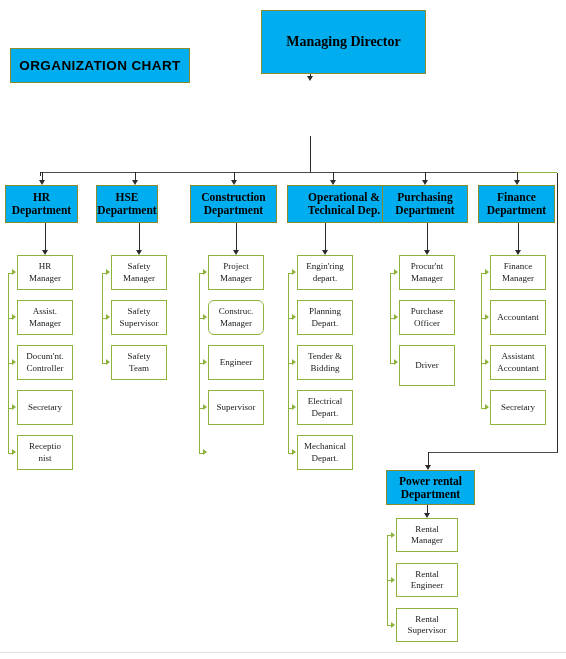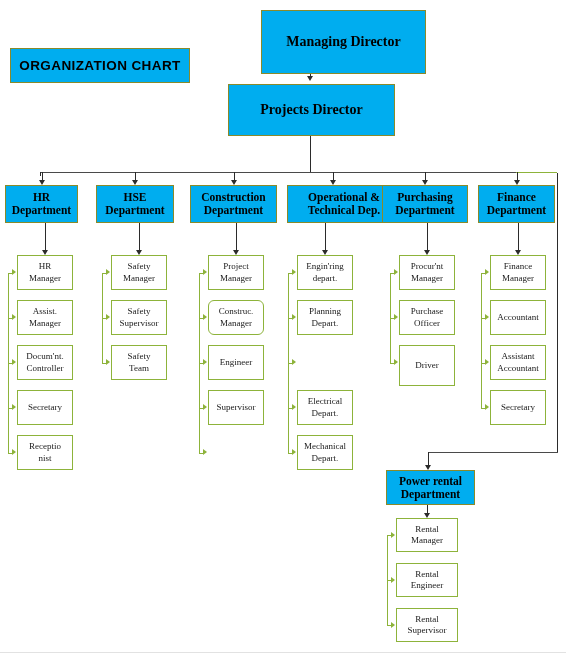--- a/index.html
+++ b/index.html
@@ -66,21 +66,20 @@
 
   .footer-rule{position:absolute;left:0;top:652px;width:566px;height:0;
     border-top:1px solid #e2e2e2;}
 </style>
 </head>
 <body>
 
 <div id="chart">
     <div class="bluebox title" style="left: 10px; top: 48px; width: 180px; height: 35px;">ORGANIZATION CHART</div>
     <div class="bluebox top" style="left: 228px; top: 10px; width: 165px; height: 64px; margin-left: 33px;">Managing Director</div>
-    <div class="bluebox top" style="left: 228px; top: 84px; width: 167px; height: 52px;">Projects Director</div>
     <div class="ln vb" style="left: 310px; top: 62px; height: 16px;"></div>
     <div class="arrdn" style="left: 307.2px; top: 76px;"></div>
     <div class="ln vb" style="left: 310px; top: 136px; height: 36px;"></div>
     <div class="ln hb" style="left: 40px; top: 172px; width: 476px;"></div>
     <div class="ln hg" style="left: 516px; top: 172px; width: 41px;"></div>
     <div class="ln vb" style="left: 40px; top: 172px; height: 4px;"></div>
     <div class="ln vb" style="left: 41.5px; top: 172px; height: 8px;"></div>
     <div class="arrdn" style="left: 38.7px; top: 179.5px;"></div>
     <div class="bluebox dept" style="left: 5px; top: 185px; width: 73px; height: 38px;">HR<br>Department</div>
     <div class="ln vb" style="left: 45px; top: 223px; height: 27px;"></div>
@@ -96,21 +95,21 @@
     <div class="arrrt" style="left: 12.4px; top: 359.3px;"></div>
     <div class="greenbox" style="left: 17px; top: 345px; width: 56px; height: 35px;">Docum'nt.<br>Controller</div>
     <div class="ln hg" style="left: 8px; top: 407.5px; width: 5px;"></div>
     <div class="arrrt" style="left: 12.4px; top: 404.3px;"></div>
     <div class="greenbox" style="left: 17px; top: 390px; width: 56px; height: 35px;">Secretary</div>
     <div class="ln hg" style="left: 8px; top: 452.5px; width: 5px;"></div>
     <div class="arrrt" style="left: 12.4px; top: 449.3px;"></div>
     <div class="greenbox" style="left: 17px; top: 435px; width: 56px; height: 35px;">Receptio<br>nist</div>
     <div class="ln vb" style="left: 135px; top: 172px; height: 8px;"></div>
     <div class="arrdn" style="left: 132.2px; top: 179.5px;"></div>
-    <div class="bluebox dept" style="left: 96px; top: 185px; width: 78px; height: 38px;">HSE<br>Department</div>
+    <div class="bluebox dept" style="left: 96px; top: 185px; width: 62px; height: 38px;">HSE<br>Department</div>
     <div class="ln vb" style="left: 139px; top: 223px; height: 27px;"></div>
     <div class="arrdn" style="left: 136.2px; top: 249.5px;"></div>
     <div class="ln vg" style="left: 102px; top: 272.5px; height: 90px;"></div>
     <div class="ln hg" style="left: 102px; top: 272.5px; width: 5px;"></div>
     <div class="arrrt" style="left: 106.4px; top: 269.3px;"></div>
     <div class="greenbox" style="left: 111px; top: 255px; width: 56px; height: 35px;">Safety<br>Manager</div>
     <div class="ln hg" style="left: 102px; top: 317.5px; width: 5px;"></div>
     <div class="arrrt" style="left: 106.4px; top: 314.3px;"></div>
     <div class="greenbox" style="left: 111px; top: 300px; width: 56px; height: 35px;">Safety<br>Supervisor</div>
     <div class="ln hg" style="left: 102px; top: 362.5px; width: 5px;"></div>
@@ -143,20 +142,21 @@
     <div class="arrdn" style="left: 322.2px; top: 249.5px;"></div>
     <div class="ln vg" style="left: 288px; top: 272.5px; height: 180px;"></div>
     <div class="ln hg" style="left: 288px; top: 272.5px; width: 5px;"></div>
     <div class="arrrt" style="left: 292.4px; top: 269.3px;"></div>
     <div class="greenbox" style="left: 297px; top: 255px; width: 56px; height: 35px;">Engin'ring<br>depart.</div>
     <div class="ln hg" style="left: 288px; top: 317.5px; width: 5px;"></div>
     <div class="arrrt" style="left: 292.4px; top: 314.3px;"></div>
     <div class="greenbox" style="left: 297px; top: 300px; width: 56px; height: 35px;">Planning<br>Depart.</div>
     <div class="ln hg" style="left: 288px; top: 362.5px; width: 5px;"></div>
     <div class="arrrt" style="left: 292.4px; top: 359.3px;"></div>
+    <div class="greenbox" style="left: 297px; top: 345px; width: 56px; height: 35px;">Tender &amp;<br>Bidding</div>
     <div class="ln hg" style="left: 288px; top: 407.5px; width: 5px;"></div>
     <div class="arrrt" style="left: 292.4px; top: 404.3px;"></div>
     <div class="greenbox" style="left: 297px; top: 390px; width: 56px; height: 35px;">Electrical<br>Depart.</div>
     <div class="ln hg" style="left: 288px; top: 452.5px; width: 5px;"></div>
     <div class="arrrt" style="left: 292.4px; top: 449.3px;"></div>
     <div class="greenbox" style="left: 297px; top: 435px; width: 56px; height: 35px;">Mechanical<br>Depart.</div>
     <div class="ln vb" style="left: 425px; top: 172px; height: 8px;"></div>
     <div class="arrdn" style="left: 422.2px; top: 179.5px;"></div>
     <div class="bluebox dept" style="left: 382px; top: 185px; width: 86px; height: 38px;">Purchasing<br>Department</div>
     <div class="ln vb" style="left: 427px; top: 223px; height: 27px;"></div>

